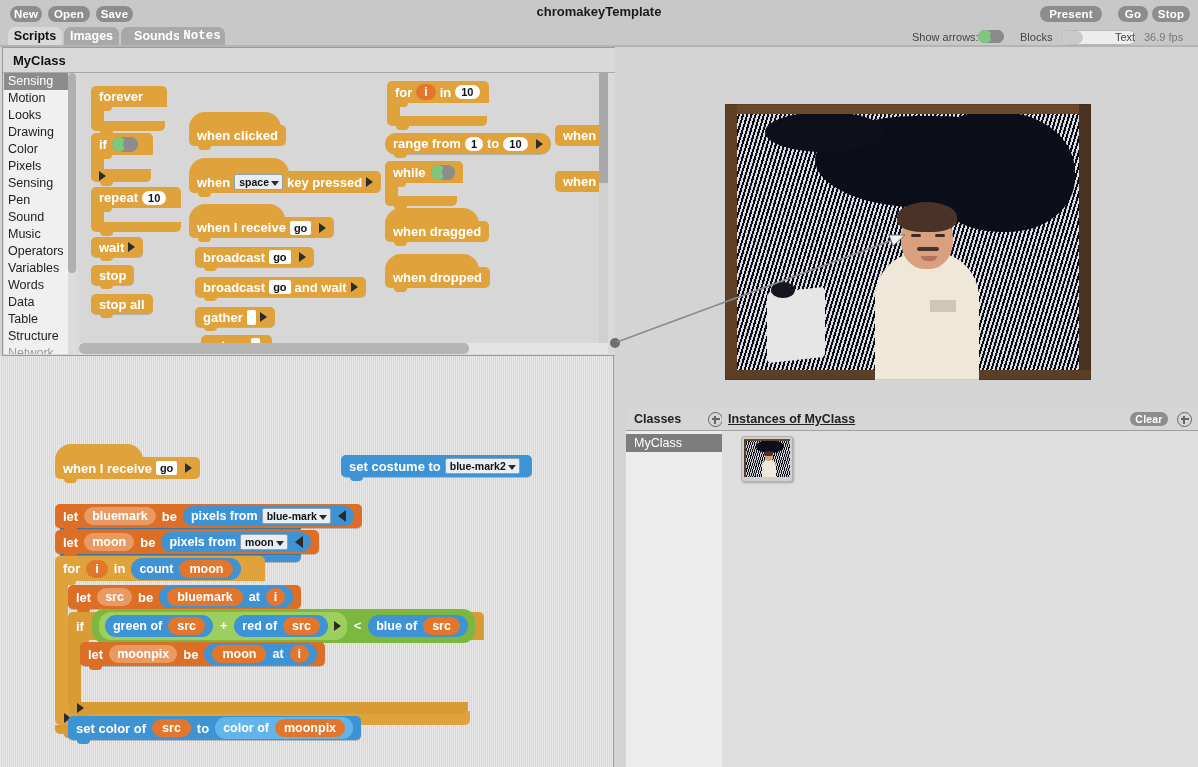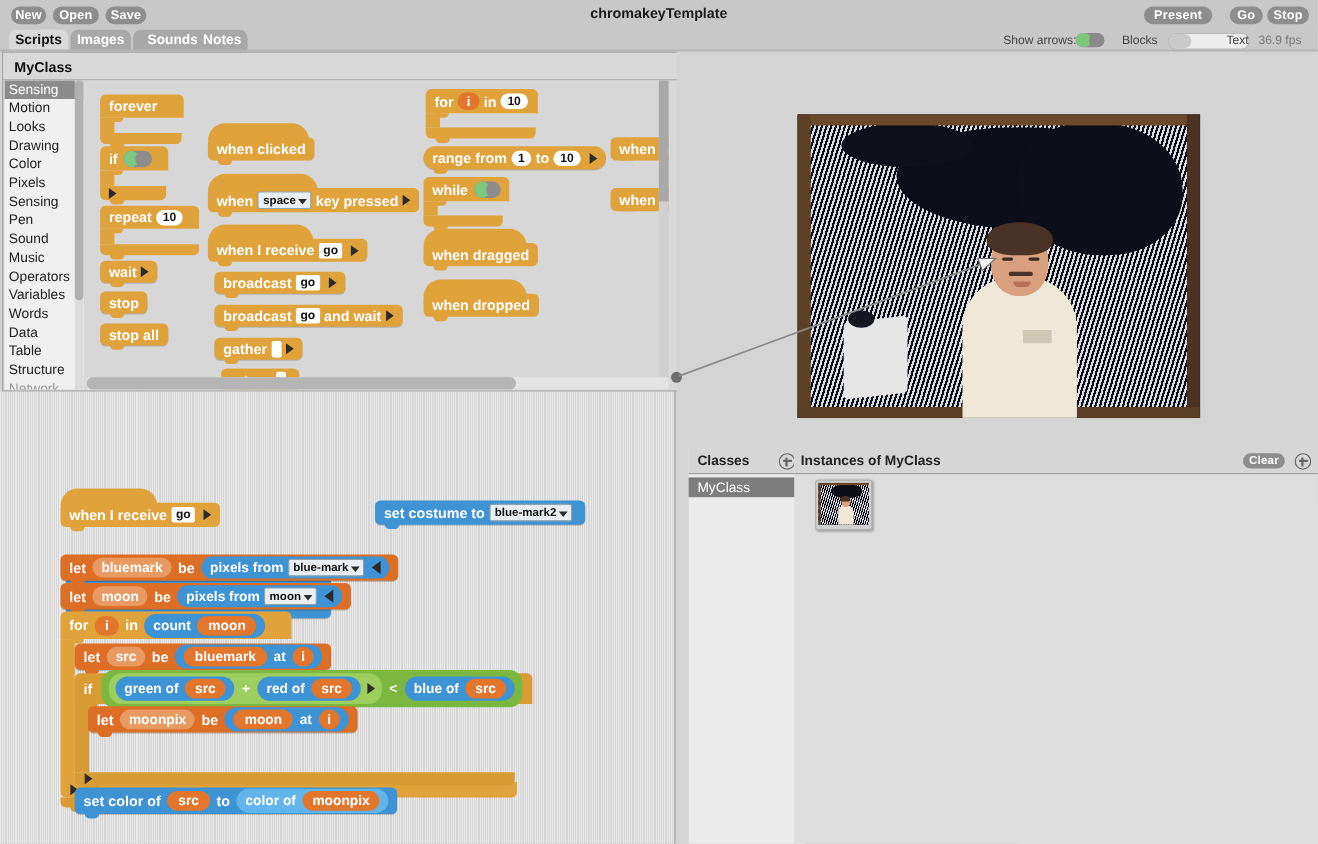--- a/index.html
+++ b/index.html
@@ -149,21 +149,21 @@
   #classes-hdr{position:absolute;left:0;top:0;width:106px;height:22px;background:#d6d6d6;border-bottom:1px solid #a0a0a0;}
   #classes-hdr .t{position:absolute;left:8px;top:4px;font-size:12.5px;font-weight:bold;color:#222;}
   .plusicon{position:absolute;width:13px;height:13px;border:1.5px solid #666;border-radius:50%;}
   .plusicon::before,.plusicon::after{content:"";position:absolute;background:#666;}
   .plusicon::before{left:2.5px;top:5px;width:8px;height:1.5px;}
   .plusicon::after{left:5px;top:2.5px;width:1.5px;height:8px;}
   .classrow{position:absolute;left:0;width:106px;height:18px;line-height:18px;padding-left:8px;font-size:12.5px;color:#fff;background:#7d7d7d;box-sizing:border-box;}
 
   #inst-pane{position:absolute;left:722px;top:408px;width:476px;height:359px;background:#dedede;}
   #inst-hdr{position:absolute;left:0;top:0;width:476px;height:22px;background:#d6d6d6;border-bottom:1px solid #a0a0a0;}
-  #inst-hdr .t{position:absolute;left:6px;top:4px;font-size:12.5px;font-weight:bold;color:#222;}
+  #inst-hdr .t{position:absolute;left:6px;top:4px;font-size:12.5px;font-weight:bold;color:#222;text-decoration:underline;}
   #thumb{position:absolute;left:19px;top:28px;width:46px;height:40px;background:#cfcfcf;border:1px solid #b0b0b0;border-radius:3px;padding:2px;box-shadow:1px 1px 2px rgba(0,0,0,.25);}
   #thumb .img{position:relative;width:46px;height:38px;overflow:hidden;background:#3a2e22;}
 </style>
 </head>
 <body>
 
 <div id="root">
 
   <div id="toolbar">
     <div class="pillbtn nosel" style="left:10px;top:6px;width:32px;">New</div>
@@ -174,21 +174,21 @@
 
     <div class="pillbtn nosel" style="left:1040px;top:6px;width:62px;">Present</div>
     <div class="pillbtn nosel" style="left:1118px;top:6px;width:30px;">Go</div>
     <div class="pillbtn nosel" style="left:1152px;top:6px;width:38px;">Stop</div>
   </div>
 
   <div id="toolbar2">
     <div class="tab sel nosel" style="left:8px;width:54px;padding:0;">Scripts</div>
     <div class="tab nosel" style="left:64px;width:55px;padding:0;">Images</div>
     <div class="tab nosel" style="left:121px;width:72px;padding:0;">Sounds</div>
-    <div class="tab nosel" style="left:179px;width:46px;padding:0;">Notes</div>
+    <div class="tab nosel" style="left:179px;width:46px;padding:0;font-family:Liberation Mono, monospace;">Notes</div>
 
     <div class="smalllabel nosel" style="left:912px;top:4px;">Show arrows:</div>
     <div id="arrow-toggle" style="left:978px;top:3px;">
       <div class="knob-on"></div>
       <div class="knob"></div>
     </div>
 
     <div class="smalllabel nosel" style="left:1020px;top:4px;">Blocks</div>
     <div id="blocks-slider" style="left:1062px;top:3px;">
       <div class="knob"></div>

